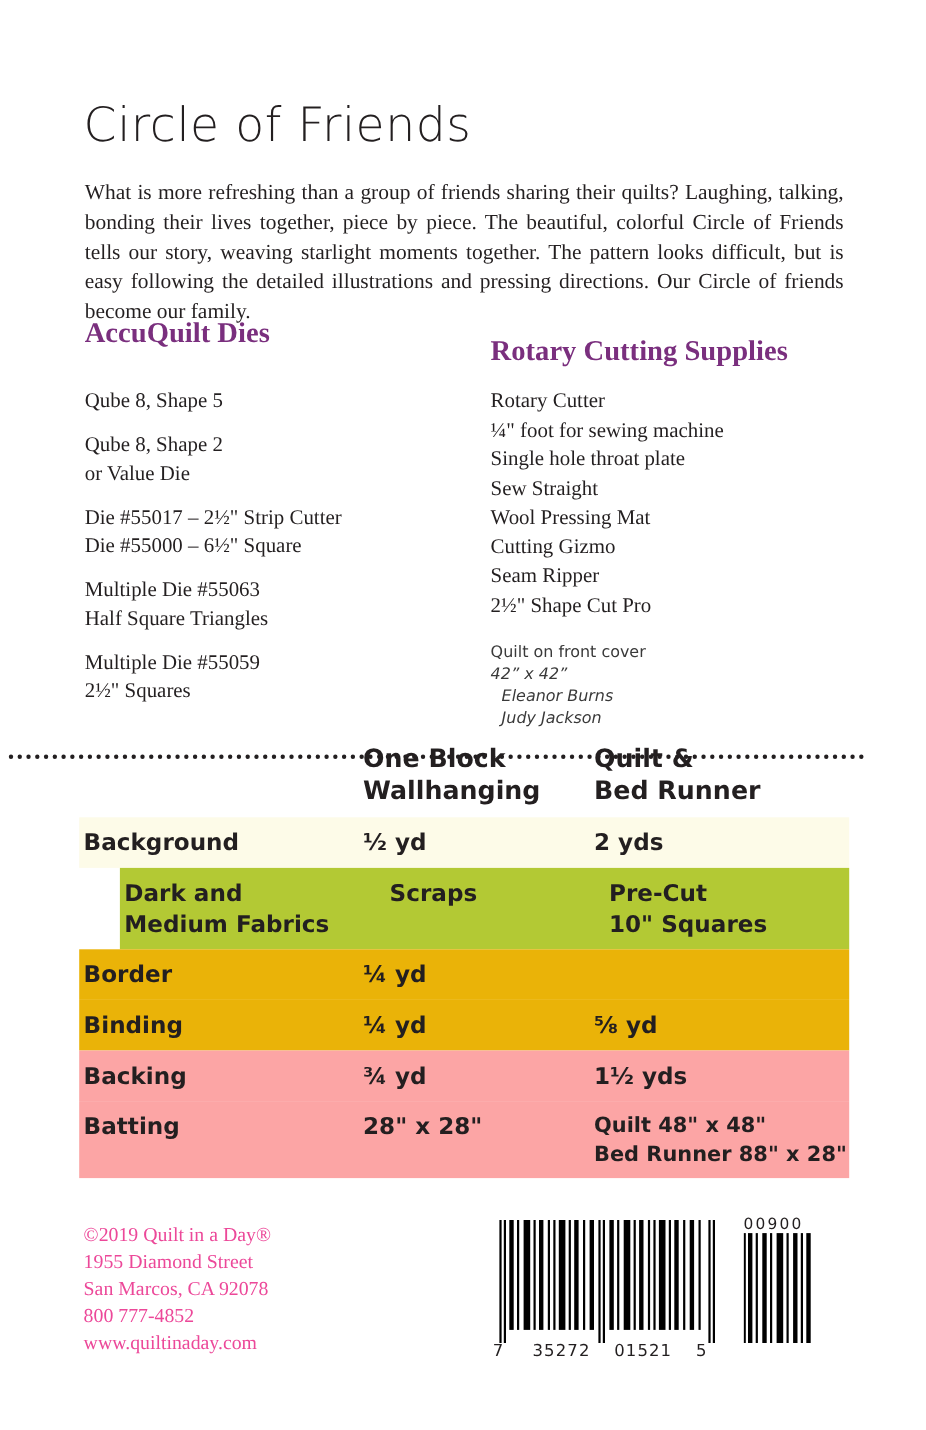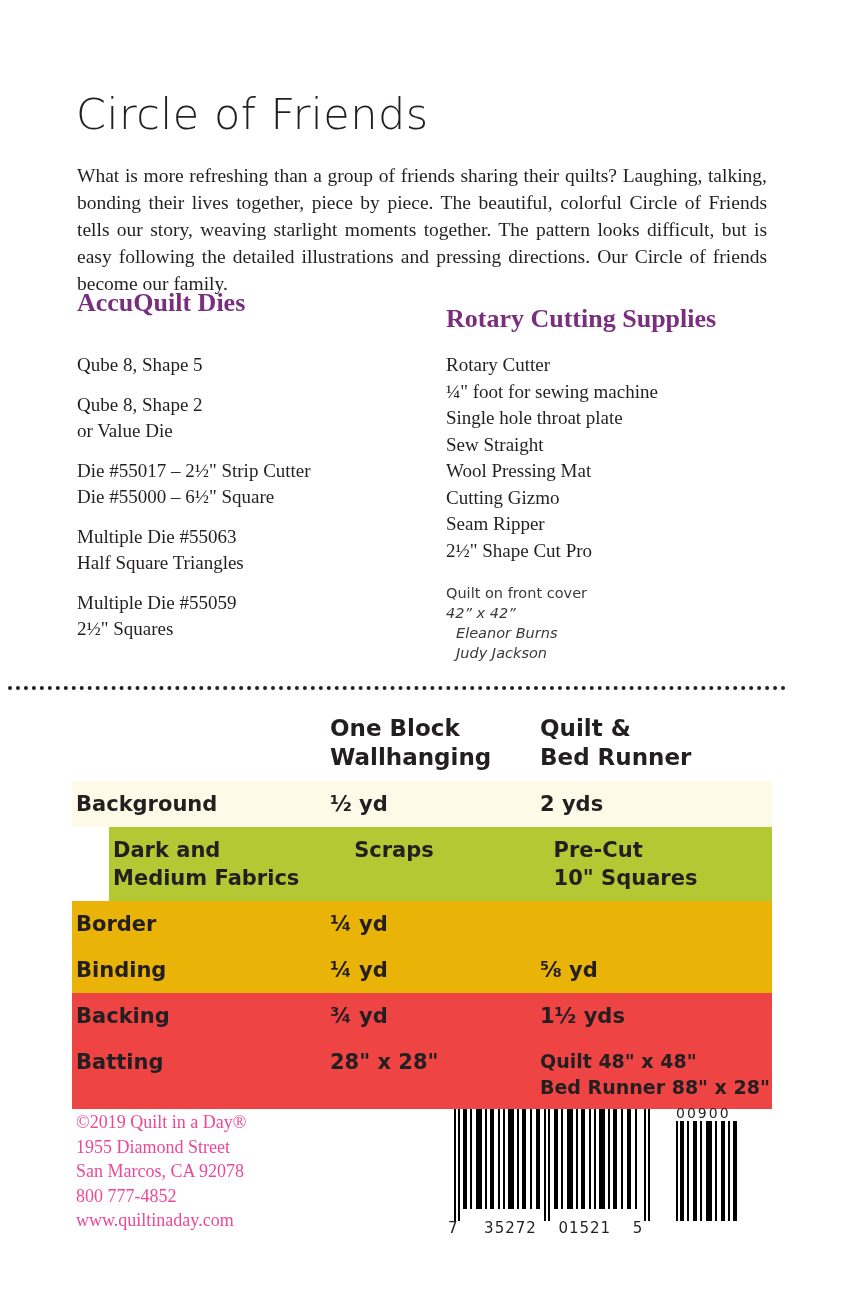--- a/index.html
+++ b/index.html
@@ -95,21 +95,21 @@
     top: 686px;
     width: 778px;
     height: 5px;
     border-top: 4px dotted #231f20;
   }
 
   
   .table {
     position: absolute;
     left: 72px;
-    top: 708px;
+    top: 670px;
     width: 700px;
     font-family: "DejaVu Sans", sans-serif;
   }
   .t-row {
     position: relative;
     display: flex;
     align-items: flex-start;
   }
   .t-head {
     font-weight: bold;
@@ -126,21 +126,21 @@
     font-weight: bold;
     font-size: 21px;
     line-height: 28px;
     color: #231f20;
     padding-top: 9px;
     padding-bottom: 9px;
   }
   .band-cream { background: #fdfbe8; }
   .band-green { background: #b3c934; margin-left: 37px; }
   .band-pink  { background: #eab308; }
-  .band-white { background: #ef4444; }
+  .band-white { background: #fca5a5; }
   .sub { font-size: 19px; line-height: 26px; font-weight: bold; }
 
   
   .footer-addr {
     position: absolute;
     left: 76px;
     top: 1110px;
     font-family: "Liberation Serif", serif;
     font-size: 18px;
     line-height: 24.5px;

